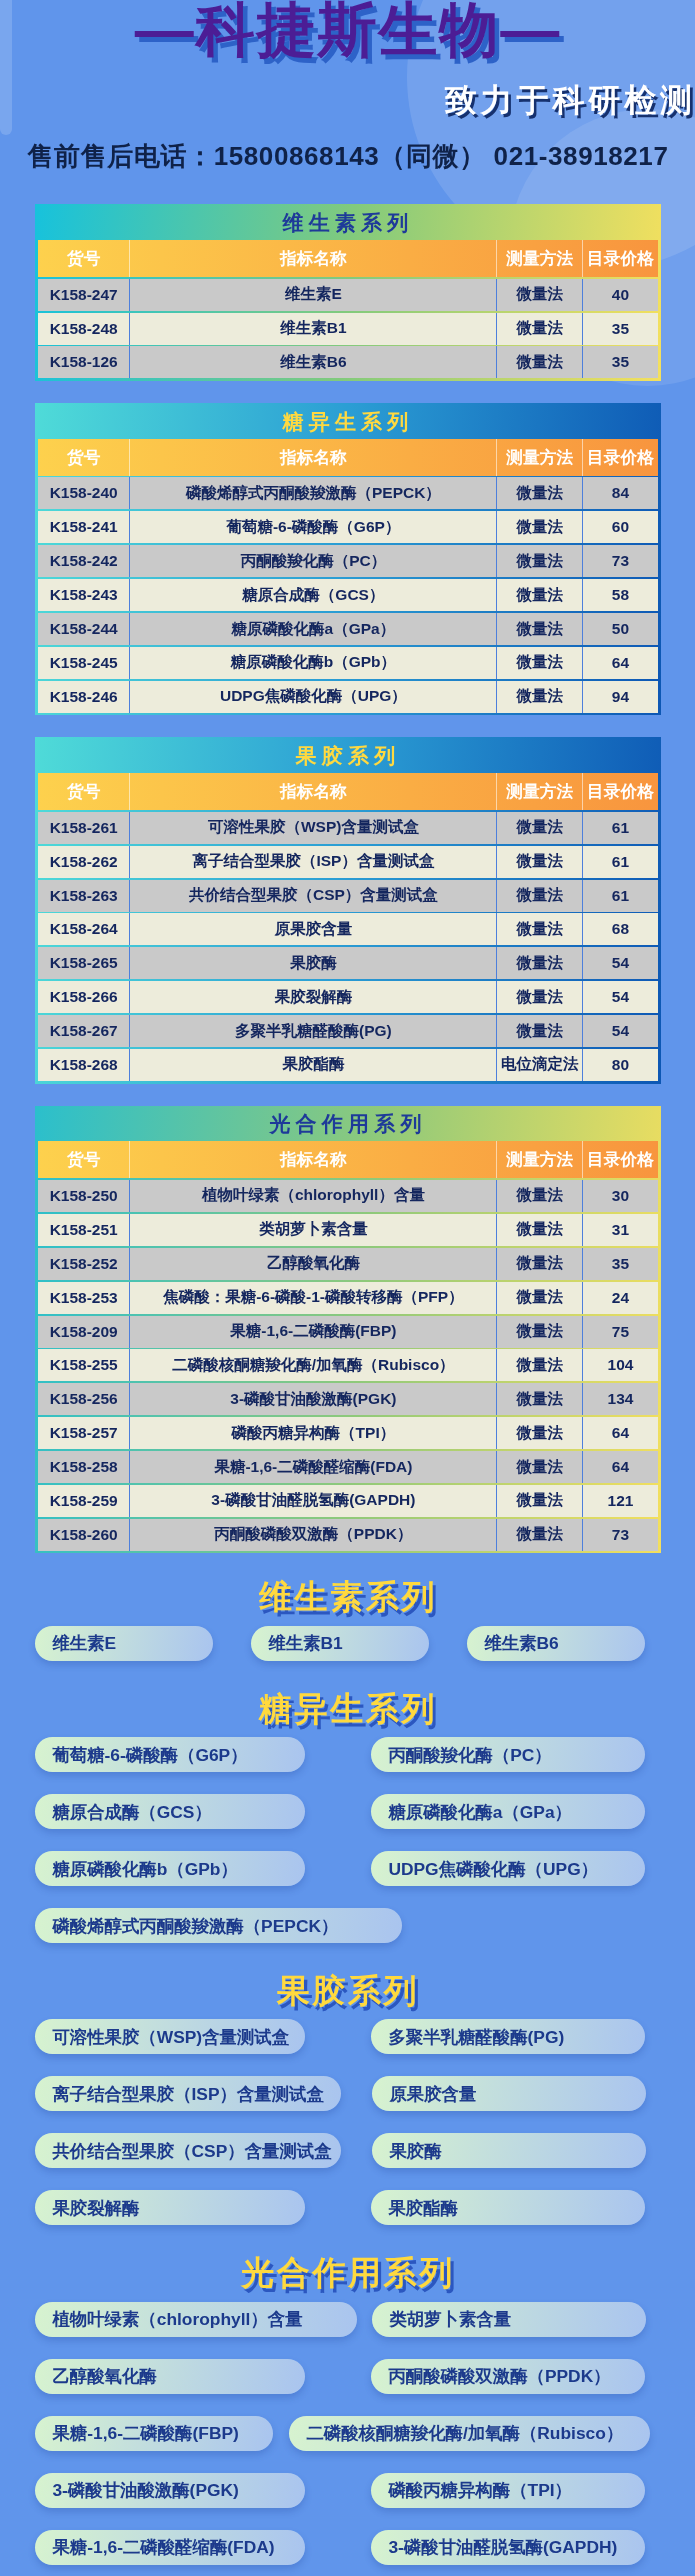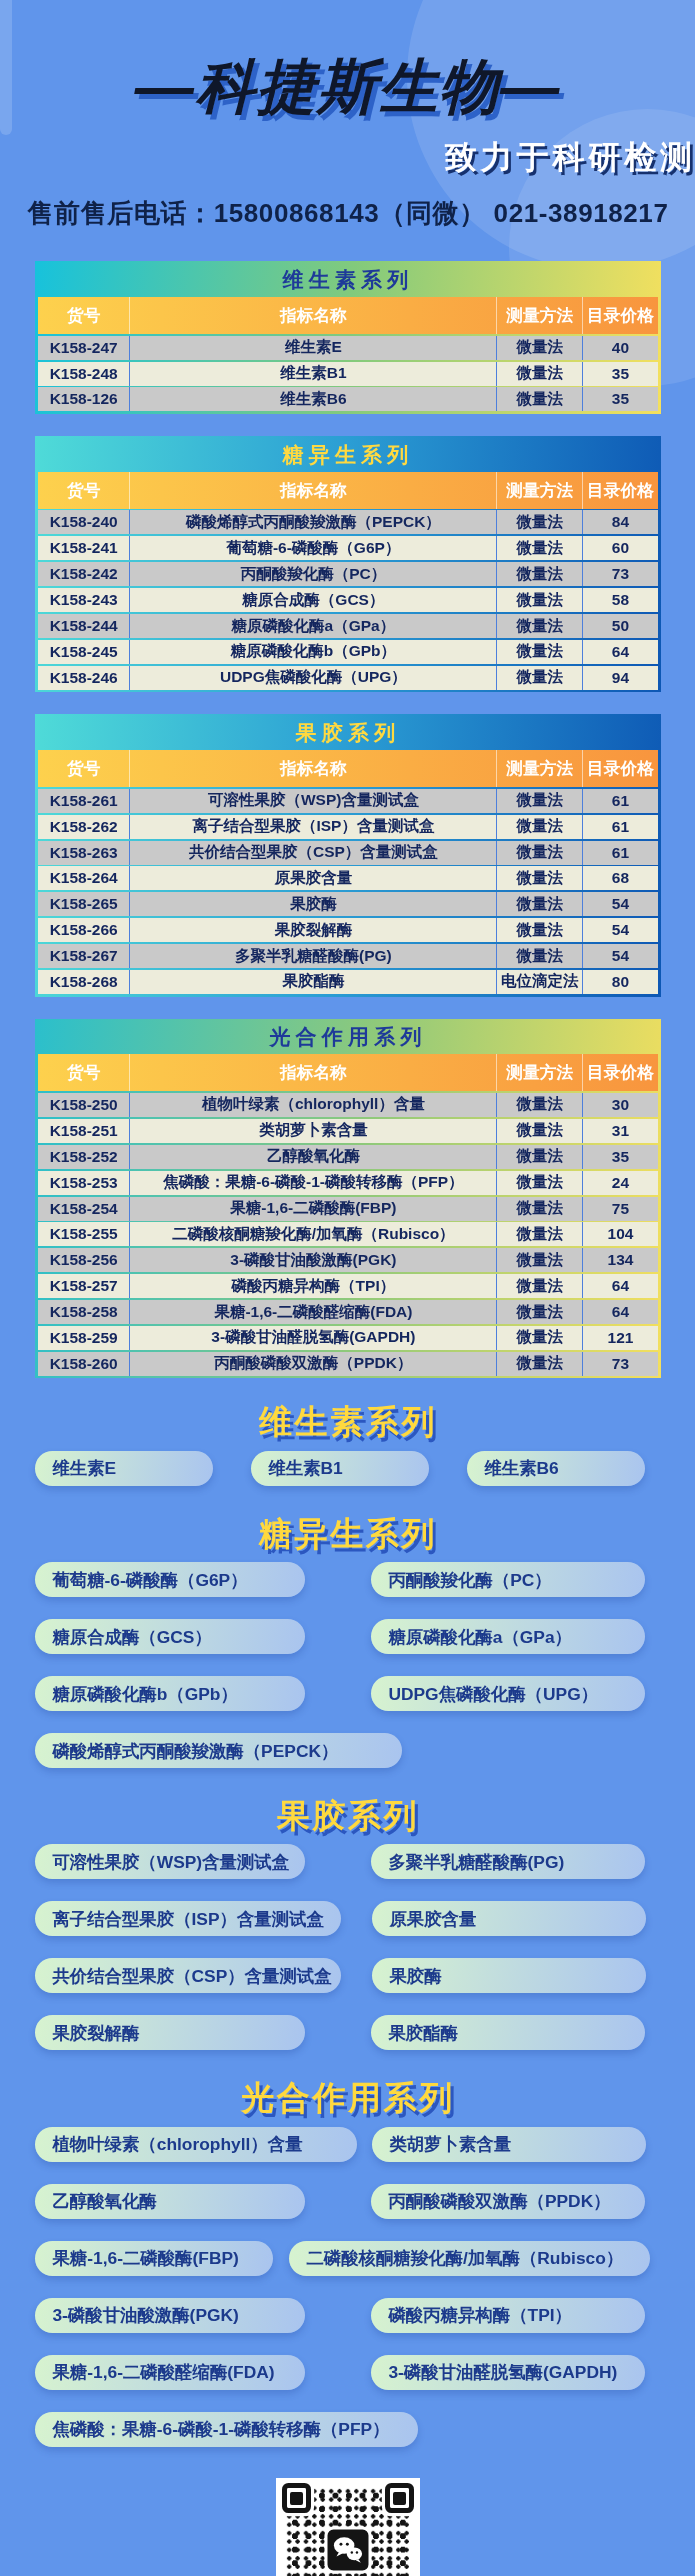--- a/index.html
+++ b/index.html
@@ -5,40 +5,40 @@
   html,body{margin:0;padding:0;}
   body{font-family:"Liberation Sans","DejaVu Sans",sans-serif;background:#44475a;}
   .page{position:relative;width:696px;height:2576px;margin:0 auto;background:#6095eb;overflow:hidden;}
   
   .deco{position:absolute;z-index:0;}
   .deco-blob1{top:-116px;right:-97px;width:386px;height:386px;border-radius:50%;background:rgba(255,255,255,0.12);}
   .deco-blob2{top:109px;right:-90px;width:277px;height:277px;border-radius:50%;background:rgba(255,255,255,0.10);}
   .deco-strip{top:0;left:0;width:11.6px;height:135px;border-radius:0 0 7.7px 7.7px;background:rgba(255,255,255,0.16);}
   .content{position:relative;z-index:1;}
   
-  .title{margin:0;padding-top:57px;text-align:center;font-size:59px;font-weight:bold;color:#0f172a;
-         text-shadow:4.5px 5.2px 0 #2d62c8;letter-spacing:1.9px;line-height:1.05;font-style:italic;}
+  .title{margin:0;text-align:center;font-size:59px;font-weight:bold;color:#4c1d95;
+         text-shadow:4.5px 5.2px 0 #2d62c8;letter-spacing:1.9px;line-height:1.05;}
   .subtitle{margin-top:16.7px;text-align:right;font-size:32px;font-weight:bold;color:#ffffff;
          text-shadow:2.6px 3.2px 0 #16316e;letter-spacing:3.9px;}
   .phone{margin-top:16.7px;text-align:center;font-size:26px;font-weight:bold;color:#0f2249;letter-spacing:0.6px;}
   
   .tbl{width:620px;margin:22px auto 0;padding:2.6px;}
   .tbl.first{margin-top:30px;}
   .theme-cy{background:linear-gradient(95deg,#17c2dc,#82ca7c 50%,#f4e05e);}
   .theme-cy2{background:linear-gradient(95deg,#2bbfcc,#8fc97a 52%,#f3df5e);}
   .theme-tb{background:linear-gradient(95deg,#4fdbd8,#2b9ed4 48%,#0d57b4);}
   .band{height:31px;line-height:31px;text-align:center;font-size:21px;font-weight:bold;letter-spacing:5.2px;}
   .band.dark{color:#1e3a99;}
   .band.yellow{color:#ffd940;}
   .cols,.row{display:grid;grid-template-columns:14.9% 1fr 13.8% 12.1%;margin-top:1.9px;}
   .cols{height:37px;background:linear-gradient(90deg,#fdd14d,#f8953e);}
   .hc{display:flex;align-items:center;justify-content:center;color:#ffffff;font-size:16.7px;font-weight:bold;
       border-right:1.3px solid rgba(255,255,255,0.55);}
   .hc.last{border-right:none;}
-  .row{height:24px;}
+  .row{height:32px;}
   .row.g{background:#c9c9c9;}
   .row.b{background:#edecdb;}
   .cl{display:flex;align-items:center;justify-content:center;color:#14265e;font-size:15.5px;font-weight:bold;
       border-right:1.9px solid #4d7fdc;white-space:nowrap;overflow:hidden;}
   .cl.last{border-right:none;}
   
   .shead{margin:30px 0 0;text-align:center;font-size:33px;font-weight:bold;color:#ffd93e;
          text-shadow:3.2px 3.9px 0 #2b57c0;letter-spacing:2.6px;height:36px;line-height:36px;}
   .shead.first{margin-top:26px;}
   .prow{display:flex;margin:22px 0 0 35px;height:35px;}
@@ -250,21 +250,21 @@
         <div class="cl">微量法</div>
         <div class="cl last">35</div>
       </div>
       <div class="row b">
         <div class="cl">K158-253</div>
         <div class="cl">焦磷酸：果糖-6-磷酸-1-磷酸转移酶（PFP）</div>
         <div class="cl">微量法</div>
         <div class="cl last">24</div>
       </div>
       <div class="row g">
-        <div class="cl">K158-254</div>
+        <div class="cl">K158-209</div>
         <div class="cl">果糖-1,6-二磷酸酶(FBP)</div>
         <div class="cl">微量法</div>
         <div class="cl last">75</div>
       </div>
       <div class="row b">
         <div class="cl">K158-255</div>
         <div class="cl">二磷酸核酮糖羧化酶/加氧酶（Rubisco）</div>
         <div class="cl">微量法</div>
         <div class="cl last">104</div>
       </div>

